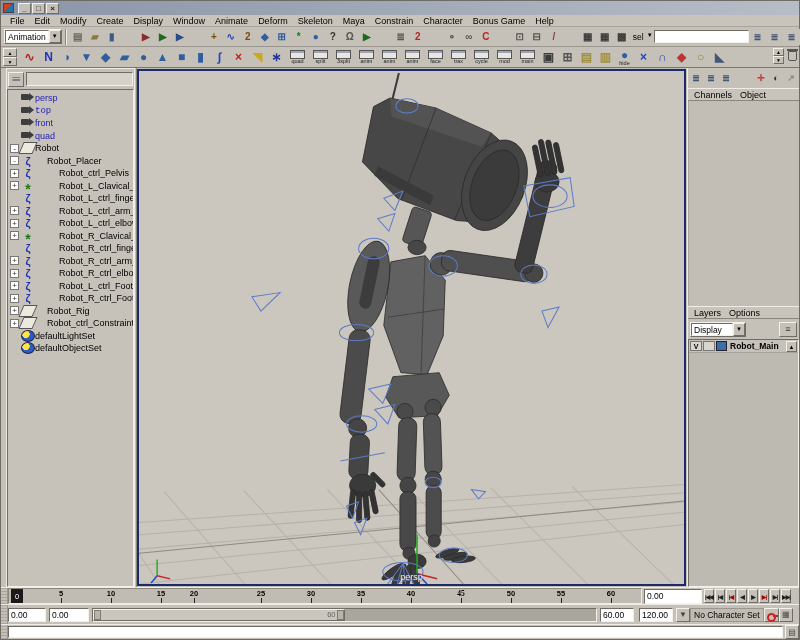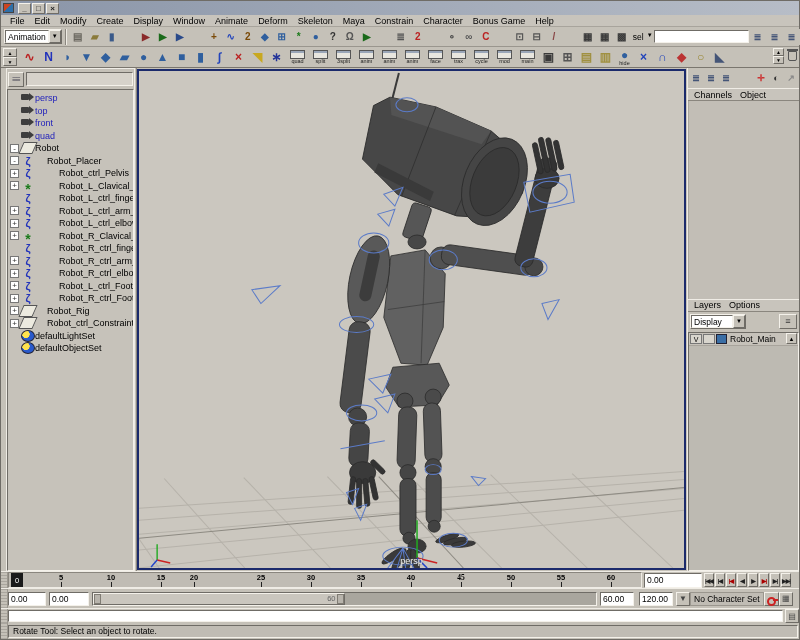--- a/index.html
+++ b/index.html
@@ -83,21 +83,21 @@
   .rp-icons .spacer { flex:1; }
   .rp-icons .tbtn { width:14px; height:14px; font-size:9px; }
   .rp-menubar { height:13px; display:flex; gap:2px; padding-left:3px; align-items:center; background:#c8c4bc; border-top:1px solid #efece5; border-bottom:1px solid #8a867e; }
   .rp-menubar .menu-item { padding:0 3px; }
   .rp-empty { flex:1; background:#c2beb6; border-left:1px solid #aaa69e; }
   .layer-controls { height:20px; display:flex; align-items:center; padding:1px 2px; gap:2px; }
   .displaybox { width:56px; height:15px; display:flex; align-items:center; }
   .displaybox .mval { flex:1; height:13px; background:#fff; border:1px solid; border-color:#6f6c66 #f4f1ea #f4f1ea #6f6c66; padding:1px 2px; font-size:8.5px; }
   .layercake { margin-left:auto; width:18px; height:15px; font-size:9px; line-height:13px; text-align:center; color:#333; }
   .layer-list { flex:1.2; border:1px solid; border-color:#6f6c66 #f4f1ea #f4f1ea #6f6c66; background:#bdbab2; overflow:hidden; }
-  .layer-row { height:13px; display:flex; align-items:center; gap:1px; padding:1px; background:#c6c2ba; border-bottom:1px solid #a8a49c; }
+  .layer-row { height:13px; display:flex; align-items:center; gap:1px; padding:1px; background:#c6c2ba; border-bottom:1px solid #a8a49c;font-weight:bold; }
   .lbox { width:12px; height:10px; background:#d8d5cd; border:1px solid #777; font-size:7px; line-height:9px; text-align:center; }
   .lswatch { width:11px; height:10px; border:1px solid #223; }
   .lname { font-size:8.5px; padding-left:2px; flex:1; }
   .lscroll { width:11px; height:11px; font-size:6px; line-height:10px; text-align:center; }
 
   
   .timerow { height:17px; display:flex; align-items:stretch; background:#c5c1b8; border-top:1px solid #efece5; flex:0 0 auto; }
   .grip { width:7px; border-right:1px solid #9a968e; background:repeating-linear-gradient(0deg,#aaa69e 0 1px,#c5c1b8 1px 3px); flex:0 0 auto; }
   .ruler { position:relative; width:634px; background:#c0bcb4; border:1px solid; border-color:#8a867e #efece5 #efece5 #8a867e; overflow:hidden; flex:0 0 auto; }
   .tick { position:absolute; top:0; width:20px; margin-left:-10px; text-align:center; font-size:7.5px; font-weight:bold; }
@@ -453,21 +453,21 @@
       <div class="ol-tree">
 
       <div class="orow" style="--d: 1;">
             <span class="exp"></span>
             <span class="oicon" data-icon="camera"></span>
             <span class="olabel" style="color: rgb(34, 34, 187);">persp</span>
           </div>
           <div class="orow" style="--d: 1;">
             <span class="exp"></span>
             <span class="oicon" data-icon="camera"></span>
-            <span class="olabel" style="color: rgb(34, 34, 187);">top</span>
+            <span class="olabel" style="color: rgb(34, 34, 187); font-family: Liberation Mono, monospace;">top</span>
           </div>
           <div class="orow" style="--d: 1;">
             <span class="exp"></span>
             <span class="oicon" data-icon="camera"></span>
             <span class="olabel" style="color: rgb(34, 34, 187);">front</span>
           </div>
           <div class="orow" style="--d: 1;">
             <span class="exp"></span>
             <span class="oicon" data-icon="camera"></span>
             <span class="olabel" style="color: rgb(34, 34, 187);">quad</span>
@@ -870,18 +870,14 @@
     <div class="keybtn raised"></div>
     <div class="sqbtn raised">▦</div>
   </div>
 
   <div class="cmdrow">
     <div class="grip" style="height:100%;"></div>
     <input class="cmdinput" value="" style="">
     <div class="sqbtn raised">▤</div>
   </div>
 
-  <div class="helprow">
-    <div class="grip" style="height:100%;"></div>
-    <div class="helpbox">Rotate Tool: Select an object to rotate.</div>
-  </div>
 
 </div>
 
 </body></html>

